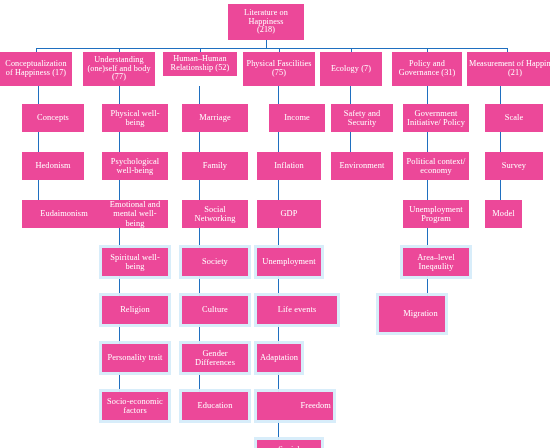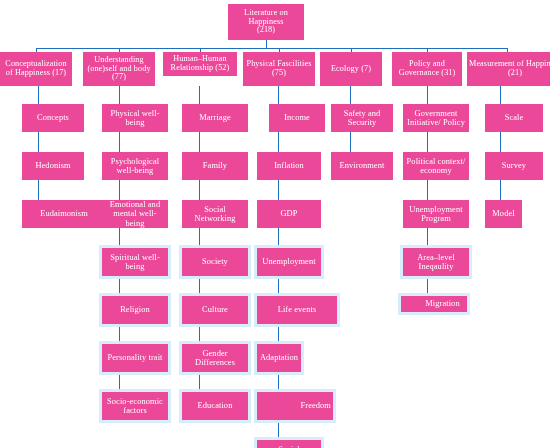--- a/index.html
+++ b/index.html
@@ -196,21 +196,21 @@
     </div>
     <div class="line h" style="left: 427px; top: 214px;"></div>
     <div class="node leaf" style="left: 403px; top: 200px; width: 66px; height: 28px;">
       <span>Unemployment Program</span>
     </div>
     <div class="line h" style="left: 427px; top: 262px;"></div>
     <div class="node leaf glow" style="left: 403px; top: 248px; width: 66px; height: 28px;">
       <span>Area–level Ineqaulity</span>
     </div>
     <div class="line h" style="left: 427px; top: 310px;"></div>
-    <div class="node leaf glow" style="left: 401px; top: 296px; width: 66px; height: 16px; padding-left: 19px;">
+    <div class="node leaf glow" style="left: 379px; top: 296px; width: 66px; height: 36px; padding-left: 19px;">
       <span>Migration</span>
     </div>
     <div class="line v" style="left: 507px; top: 48px; height: 4px;"></div>
     <div class="node lvl1" style="left: 467px; top: 52px; width: 96px; height: 34px;">
       <span>Measurement of Happiness (21)</span>
     </div>
     <div class="line v" style="left: 500px; top: 86px; height: 128px;"></div>
     <div class="line h" style="left: 500px; top: 118px;"></div>
     <div class="node leaf" style="left: 485px; top: 104px; width: 58px; height: 28px;">
       <span>Scale</span>

